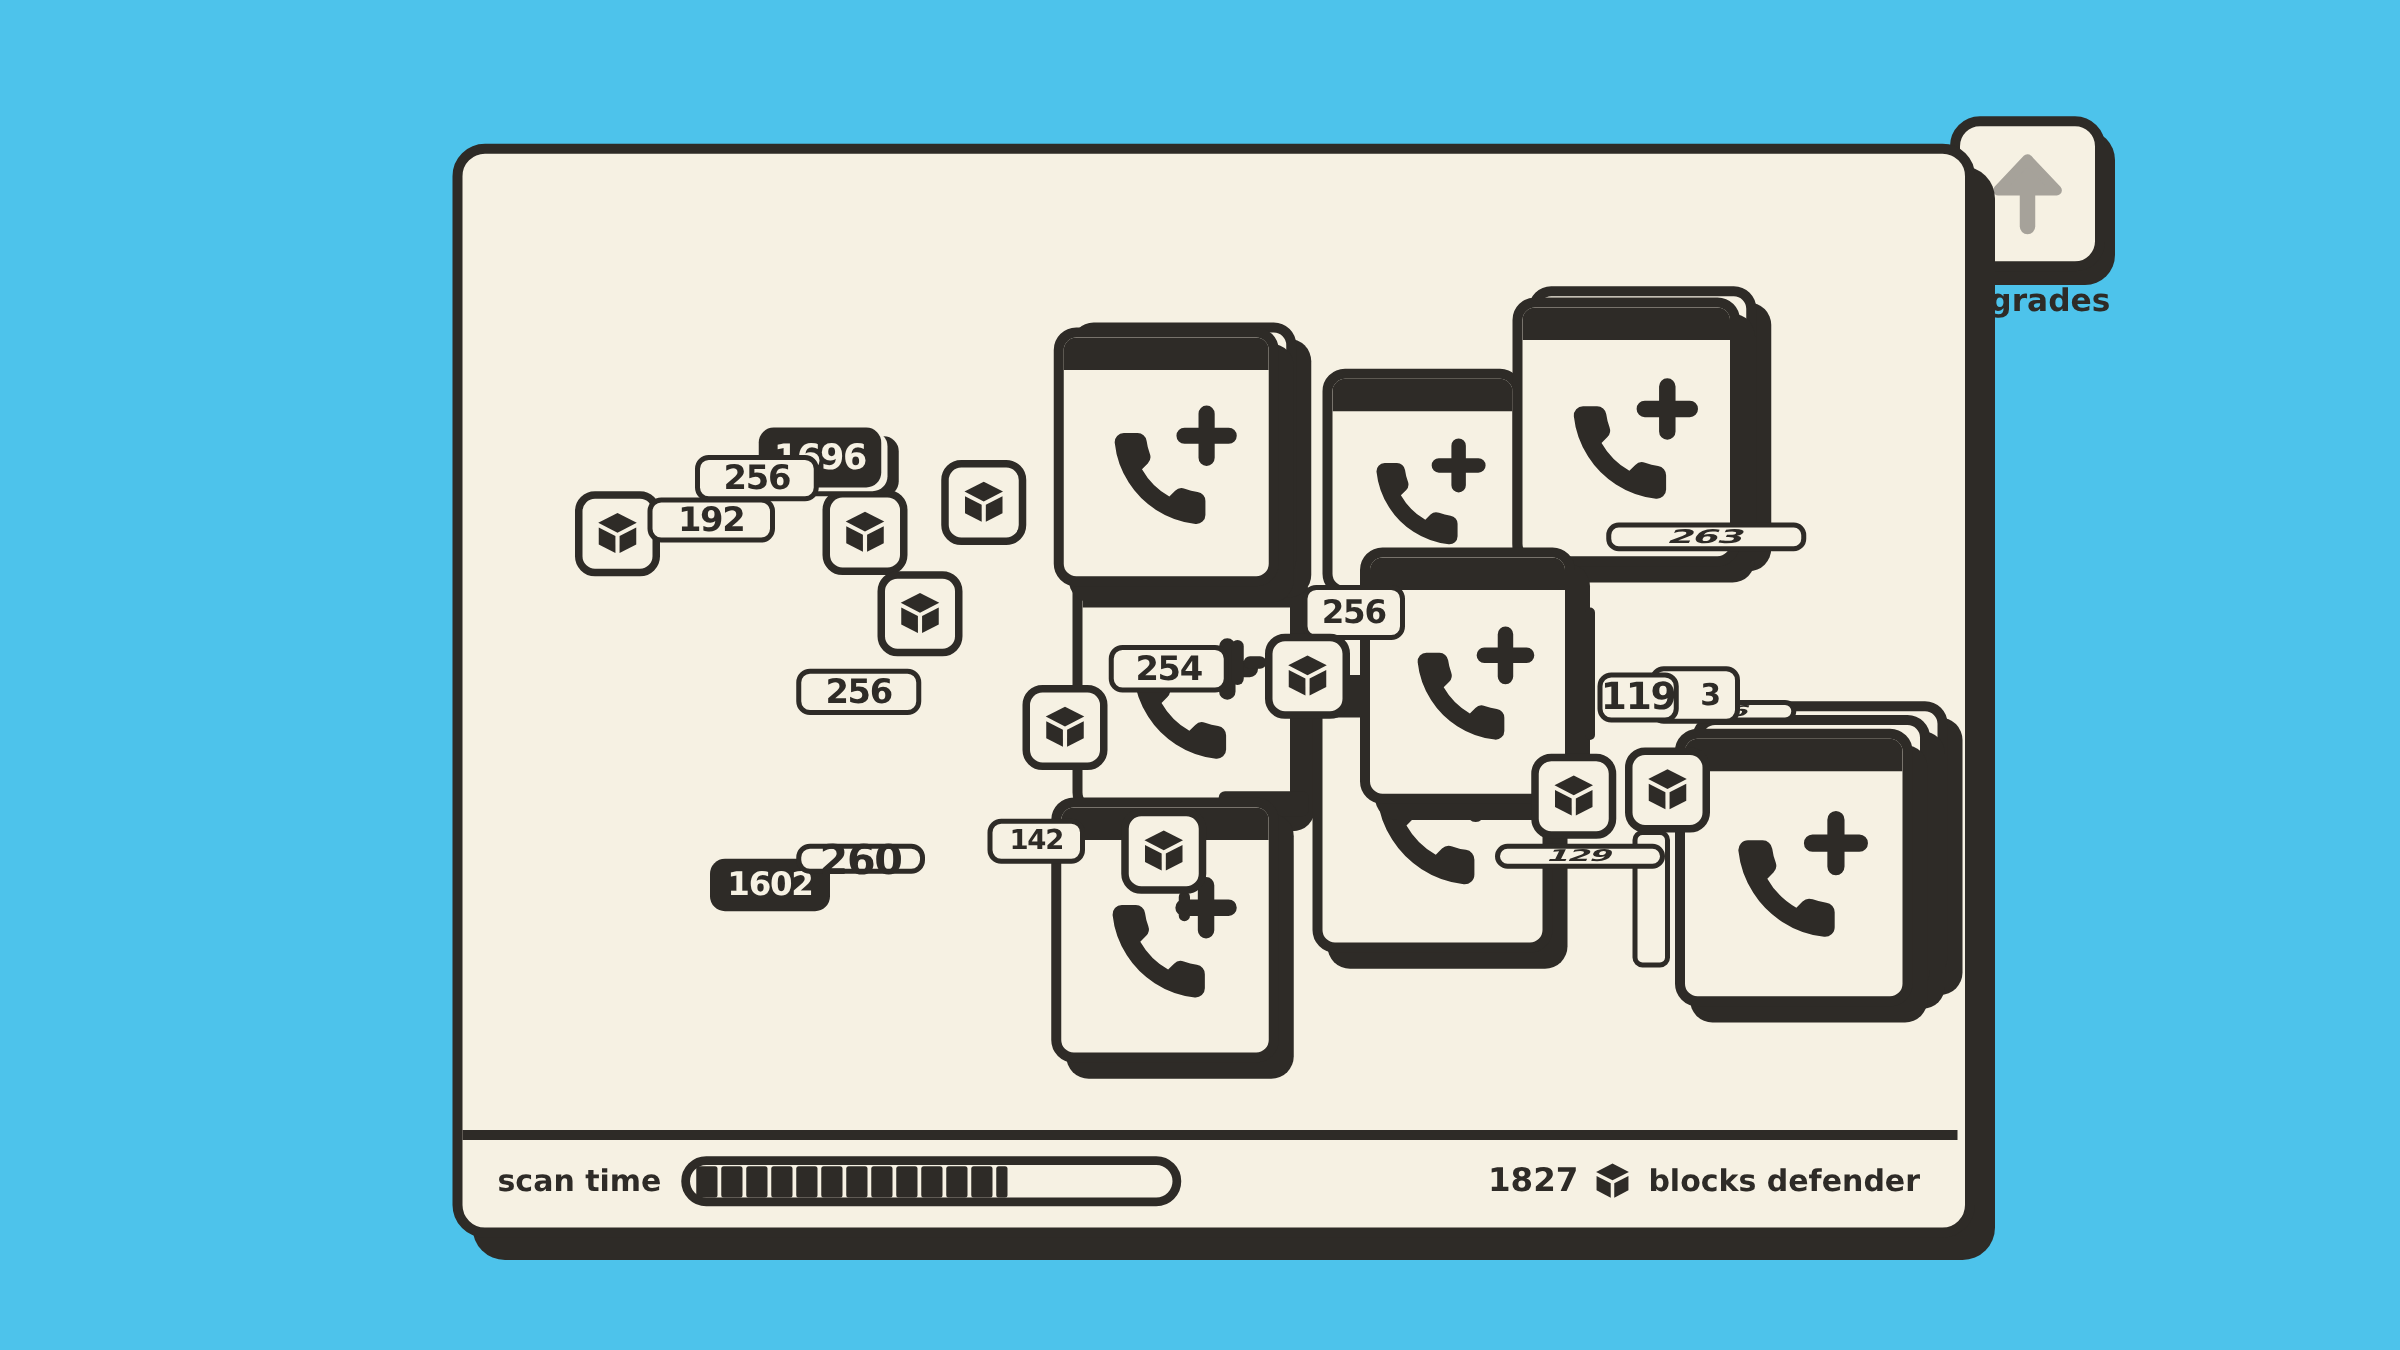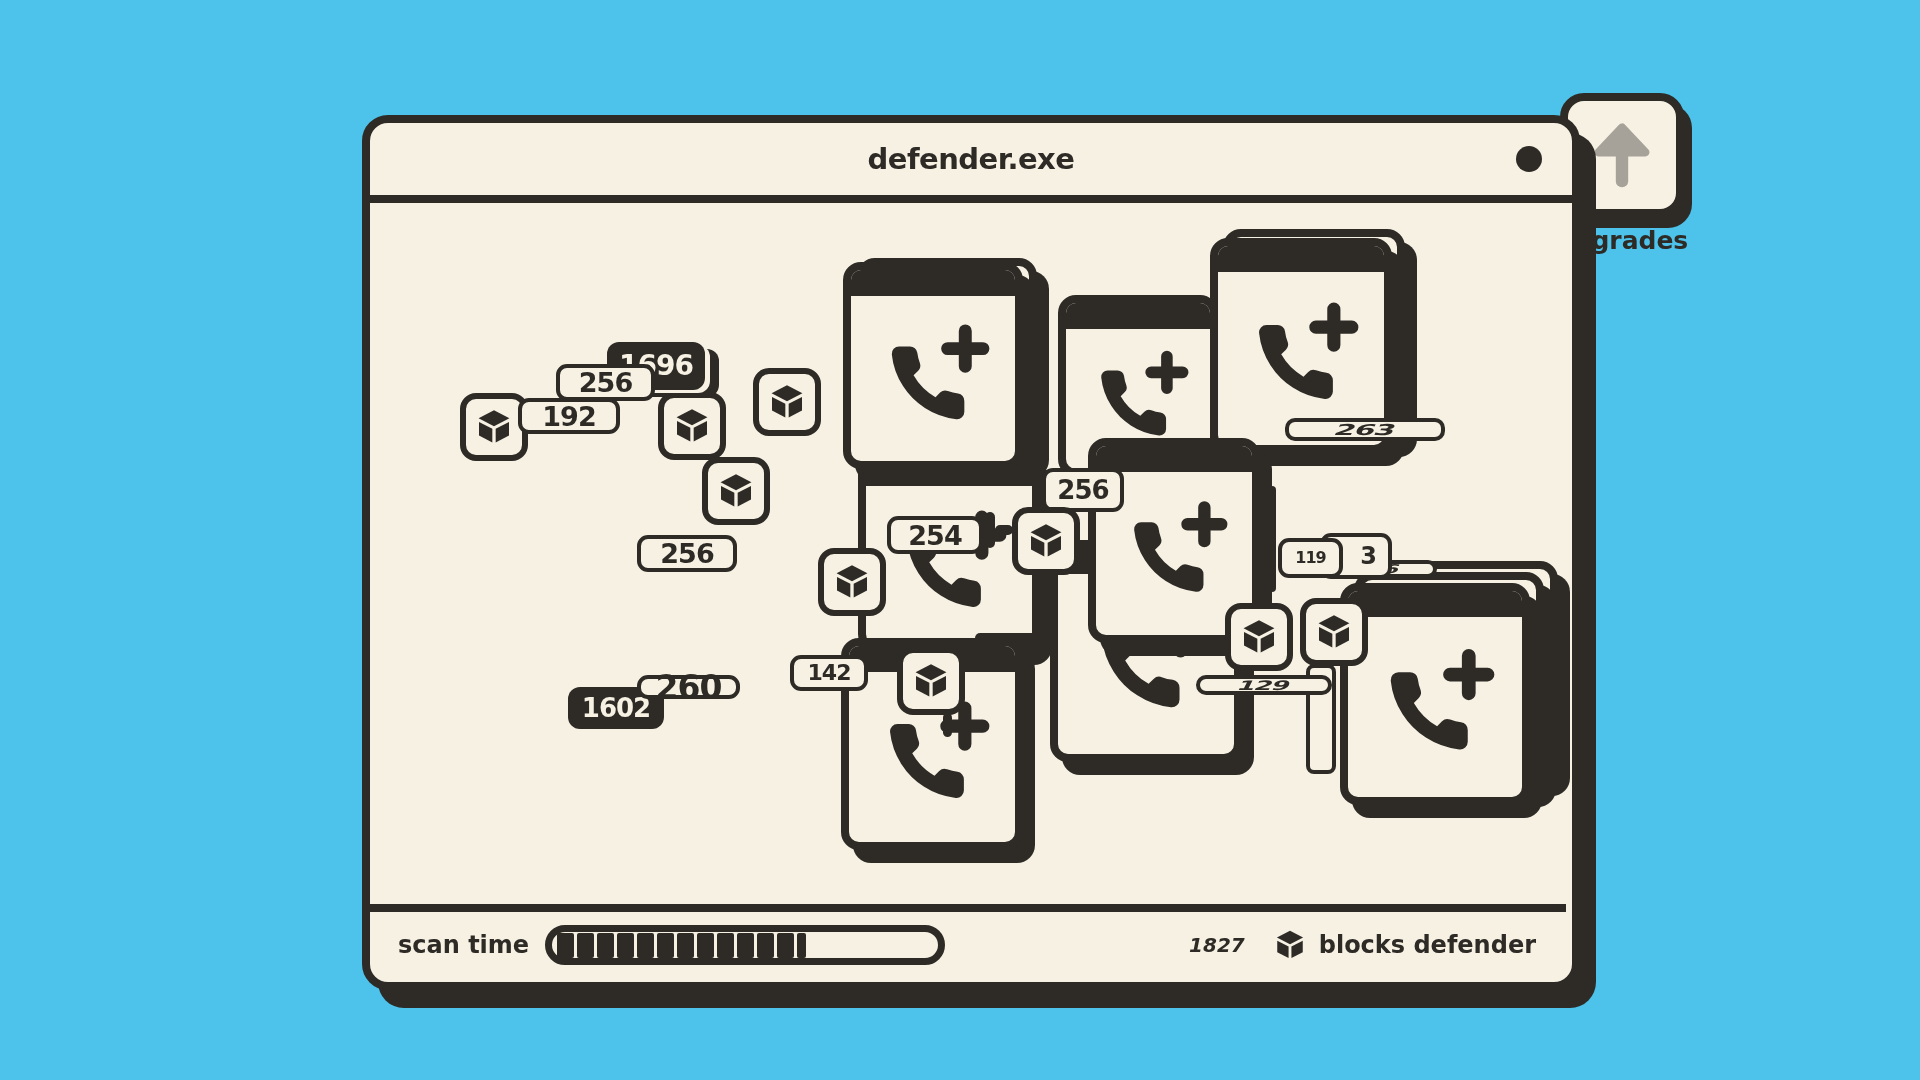--- a/index.html
+++ b/index.html
@@ -54,21 +54,21 @@
     display:flex;align-items:center;padding:0 30px 4px 28px;font-size:24px;
   }
   #scan-label{margin-right:16px;white-space:nowrap;}
   #progress-track{
     width:400px;height:40px;border:7px solid var(--ink);border-radius:21px;
     display:flex;align-items:center;gap:3px;padding:0 5px;background:var(--paper);
   }
   .seg{width:17px;height:25px;background:var(--ink);border-radius:2px;flex:none;}
   .seg.half{width:9px;}
   .spacer{flex:1;}
-  #collected-value{font-size:20px;margin-right:28px;font-style:italic;}
+  #collected-value{font-size:26px;margin-right:10px;}
   #collected-cube{width:34px;height:34px;margin-right:12px;display:inline-flex;}
   #collected-cube svg{width:34px;height:34px;color:var(--ink);}
   
   .card{
     position:absolute;background:var(--paper);border:8px solid var(--ink);
     border-radius:18px;box-shadow:12px 13px 0 var(--ink);overflow:hidden;
   }
   .card .card-head{height:26px;background:var(--ink);}
   .card svg{position:absolute;color:var(--ink);}
   .card.stack{overflow:hidden;}
@@ -97,24 +97,20 @@
 
 <div id="upgrades-button">
   <svg viewBox="0 0 48 48">
     <path d="M24 43V22" stroke="currentColor" stroke-width="9" stroke-linecap="round" fill="none"></path>
     <path d="M24 4 41 22H7Z" fill="currentColor" stroke="currentColor" stroke-width="6" stroke-linejoin="round"></path>
   </svg>
 </div>
 <div id="upgrades-label">upgrades</div>
 
 <div id="app-window">
-  <div id="title-bar">
-    <span id="window-title">defender.exe</span>
-    <div id="window-dot"></div>
-  </div>
 
   <div id="playfield">
       <div class="card stack" style="left: 487px; top: 55px; width: 180px; height: 207px; z-index: 3;"></div>
       <div class="card" style="left: 473px; top: 59px; width: 180px; height: 207px; z-index: 3;">
         <div class="card-head"></div>
         <svg viewBox="0 0 48 48" style="width: 113px; height: 113px; left: 25.5px; top: 47.84px;">
     <g transform="translate(3,9) scale(1.55)">
       <path fill="currentColor" d="M22 16.92v3a2 2 0 0 1-2.18 2 19.79 19.79 0 0 1-8.63-3.07 19.5 19.5 0 0 1-6-6 19.79 19.79 0 0 1-3.07-8.67A2 2 0 0 1 4.11 2h3a2 2 0 0 1 2 1.72 12.84 12.84 0 0 0 .7 2.81 2 2 0 0 1-.45 2.11L8.09 9.91a16 16 0 0 0 6 6l1.27-1.27a2 2 0 0 1 2.11-.45 12.84 12.84 0 0 0 2.81.7A2 2 0 0 1 22 16.92z"></path>
     </g>
     <path d="M37.5 5.5 V20.5 M30 13 H45" stroke="currentColor" stroke-width="5.5" stroke-linecap="round" fill="none"></path>
@@ -275,21 +271,21 @@
       </div>
       <div class="badge light" style="left: 517px; top: 313px; width: 96px; height: 38px; z-index: 4; font-size: 27px; text-align: center;">
         <span>254</span>
       </div>
       <div class="badge light" style="left: 672px; top: 265px; width: 82px; height: 44px; z-index: 4; font-size: 26px;">
         <span>256</span>
       </div>
       <div class="badge light" style="left: 420px; top: 452px; width: 78px; height: 36px; z-index: 6; font-size: 22px;">
         <span>142</span>
       </div>
-      <div class="badge light" style="left: 908px; top: 335px; width: 65px; height: 40px; z-index: 6; font-size: 16px;">
+      <div class="badge light" style="left: 908px; top: 335px; width: 65px; height: 40px; z-index: 6; font-size: 30px;">
         <span>119</span>
       </div>
       <div class="badge light" style="left: 950px; top: 330px; width: 72px; height: 46px; z-index: 5; font-size: 24px; justify-content: flex-end; padding-right: 12px;">
         <span>3</span>
       </div>
       <div class="badge flat" style="left: 975px; top: 357px; width: 92px; height: 18px; z-index: 4; font-size: 24px;">
         <span>6</span>
       </div>
       <div class="badge flat" style="left: 915px; top: 215px; width: 160px; height: 23px; z-index: 6; font-size: 30px;">
         <span>263</span>

